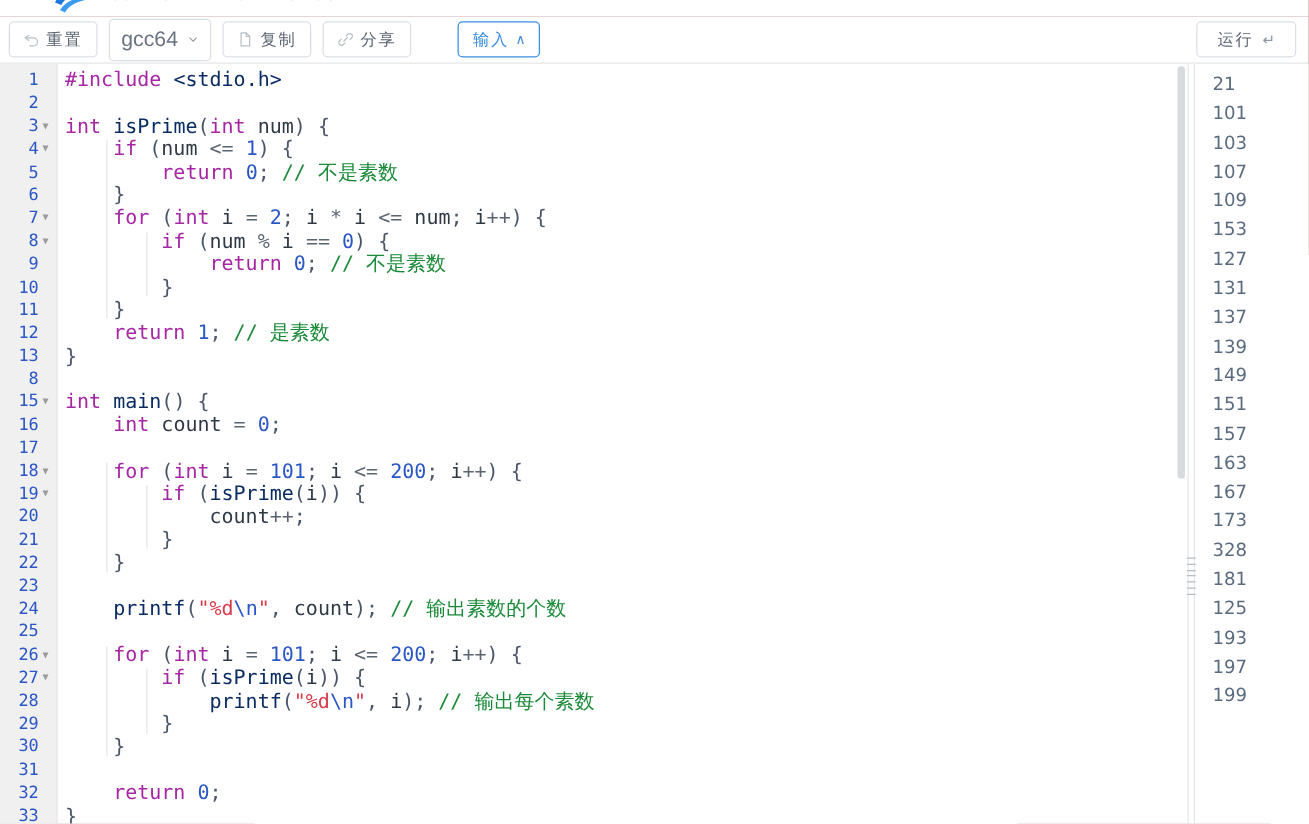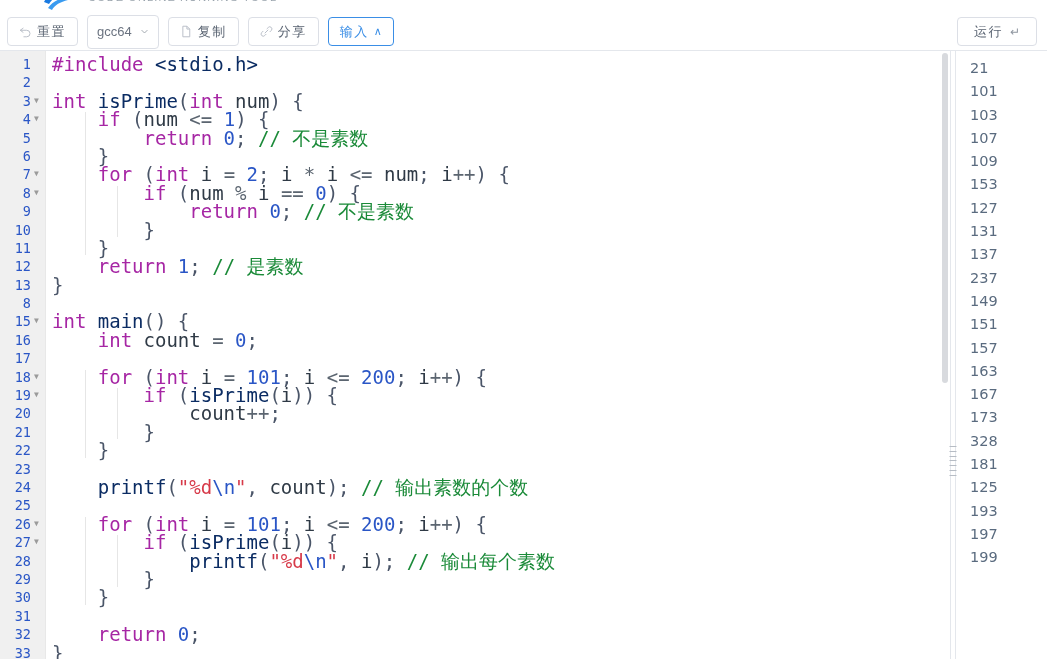--- a/index.html
+++ b/index.html
@@ -74,40 +74,41 @@
     font-size: 13px;
     color: #5a6472;
     white-space: nowrap;
     cursor: pointer;
     font-family: "Liberation Sans", sans-serif;
   }
   .btn .lbl { letter-spacing: 1.5px; }
   .btn.primary-outline {
     border-color: #3a8ee6;
     color: #3a8ee6;
+    margin-left: 28px;
   }
   .btn.run {
     padding: 0 16px;
     color: #5a6472;
   }
   .btn .ico {
     display: inline-block;
     width: 13px; height: 13px;
     color: #b9bec7;
     flex: 0 0 13px;
   }
   .btn .ico svg { display: block; width: 13px; height: 13px; }
   .caret {
     display: inline-block;
     width: 9px; height: 9px;
     margin-left: 3px;
     color: #9aa0a8;
   }
   .caret svg { display:block; width:9px; height:9px; }
-  .btn.select { padding: 16px 9px; color:#6b7380; font-size:13px; letter-spacing:0; }
+  .btn.select { padding: 16px 9px; color:#6b7380; font-size:17px; letter-spacing:0; }
   .enter-arrow { color:#8f96a0; font-size:12px; margin-left:2px; }
 
   
   .workspace {
     flex: 1 1 auto;
     display: flex;
     position: relative;
     min-height: 0;
     background: #ffffff;
   }
@@ -149,21 +150,21 @@
     color: #9b9b9b;
     line-height: 18.4px;
   }
   .gln .fold.empty { visibility: hidden; }
 
   .code-area {
     flex: 1 1 auto;
     padding-top: 4px;
     padding-left: 6px;
     font-family: "DejaVu Sans Mono", monospace;
-    font-size: 19px;
+    font-size: 16px;
     line-height: 18.4px;
     white-space: pre;
     overflow: hidden;
     position: relative;
     color: #24292e;
   }
   .cl { height: 18.4px; white-space: pre; }
 
   
   .kw   { color: #a626a4; }
@@ -470,21 +471,21 @@
     <div class="output" id="output">
         <div class="oline">21</div>
         <div class="oline">101</div>
         <div class="oline">103</div>
         <div class="oline">107</div>
         <div class="oline">109</div>
         <div class="oline">153</div>
         <div class="oline">127</div>
         <div class="oline">131</div>
         <div class="oline">137</div>
-        <div class="oline">237</div>
+        <div class="oline">139</div>
         <div class="oline">149</div>
         <div class="oline">151</div>
         <div class="oline">157</div>
         <div class="oline">163</div>
         <div class="oline">167</div>
         <div class="oline">173</div>
         <div class="oline">328</div>
         <div class="oline">181</div>
         <div class="oline">125</div>
         <div class="oline">193</div>

